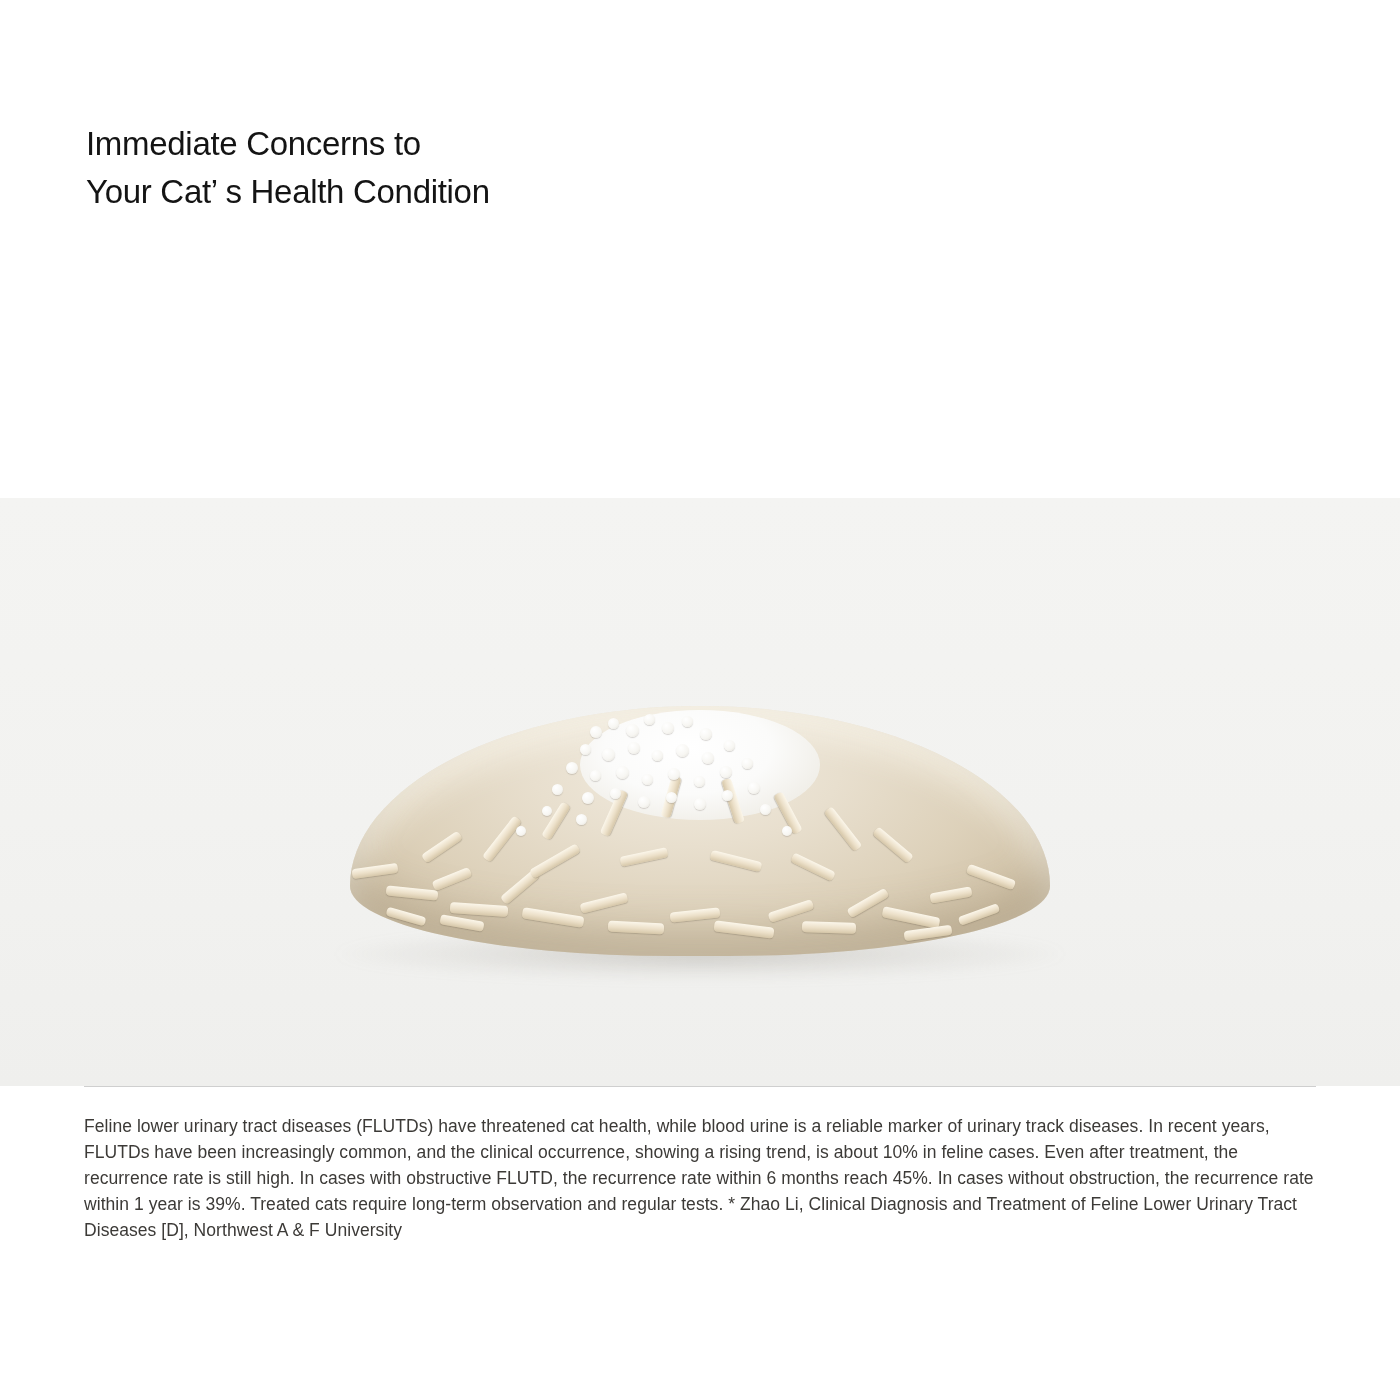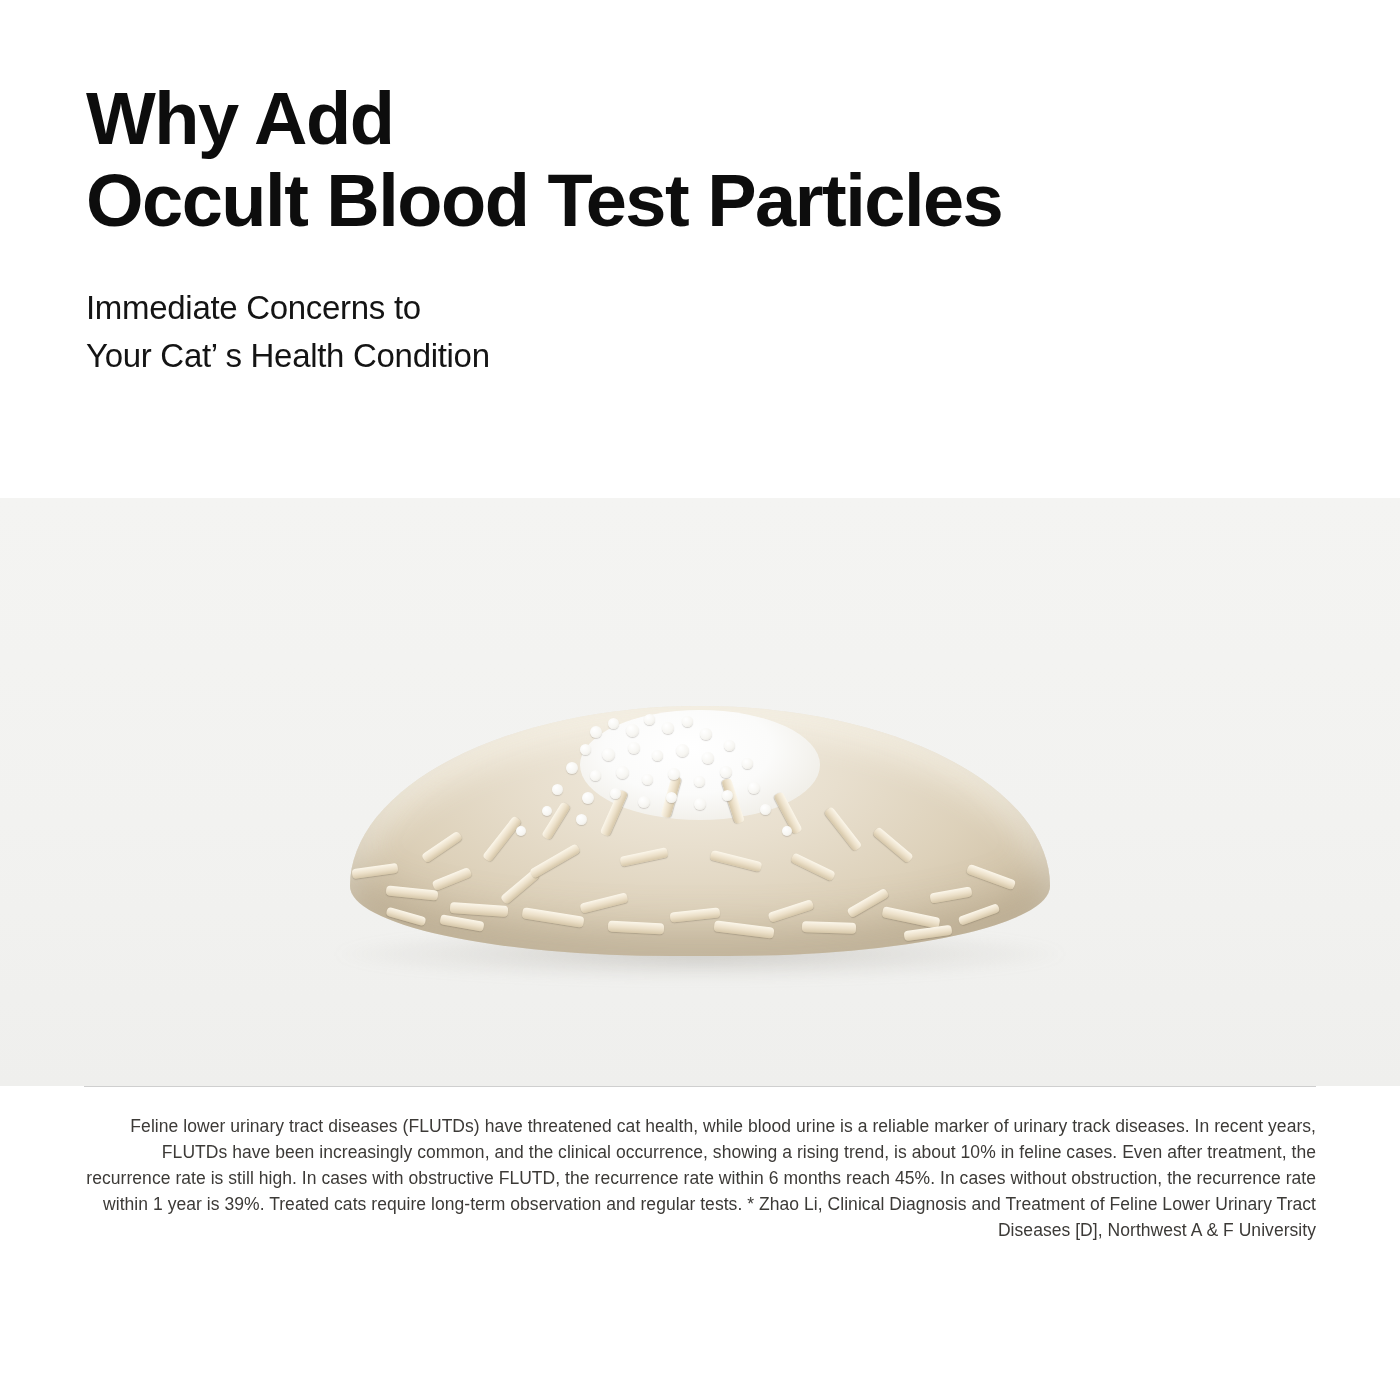--- a/index.html
+++ b/index.html
@@ -152,33 +152,31 @@
     margin: 0 0 26px 0;
   }
 
   .para {
     font-size: 17.5px;
     line-height: 26px;
     color: #3c3a37;
     letter-spacing: 0.05px;
     margin: 0 0 22px 0;
     max-width: 1240px;
-    text-align: right;
+    text-align: left;
   }
   .para:last-child { margin-bottom: 0; }
   .para .nowrapline { display: block; }
 </style>
 </head>
 <body>
 
 <div class="page">
 
   <div class="header">
-    <h1 class="title">Why Add
-Occult Blood Test Particles</h1>
     <h2 class="subtitle">Immediate Concerns to
 Your Cat’ s Health Condition</h2>
   </div>
 
   <div class="photo-section">
     <div class="pile-wrap">
       <div class="pile-shadow"></div>
       <div class="pile-body"></div>
       <div class="bead-cap"></div>
       <div class="pellets">

